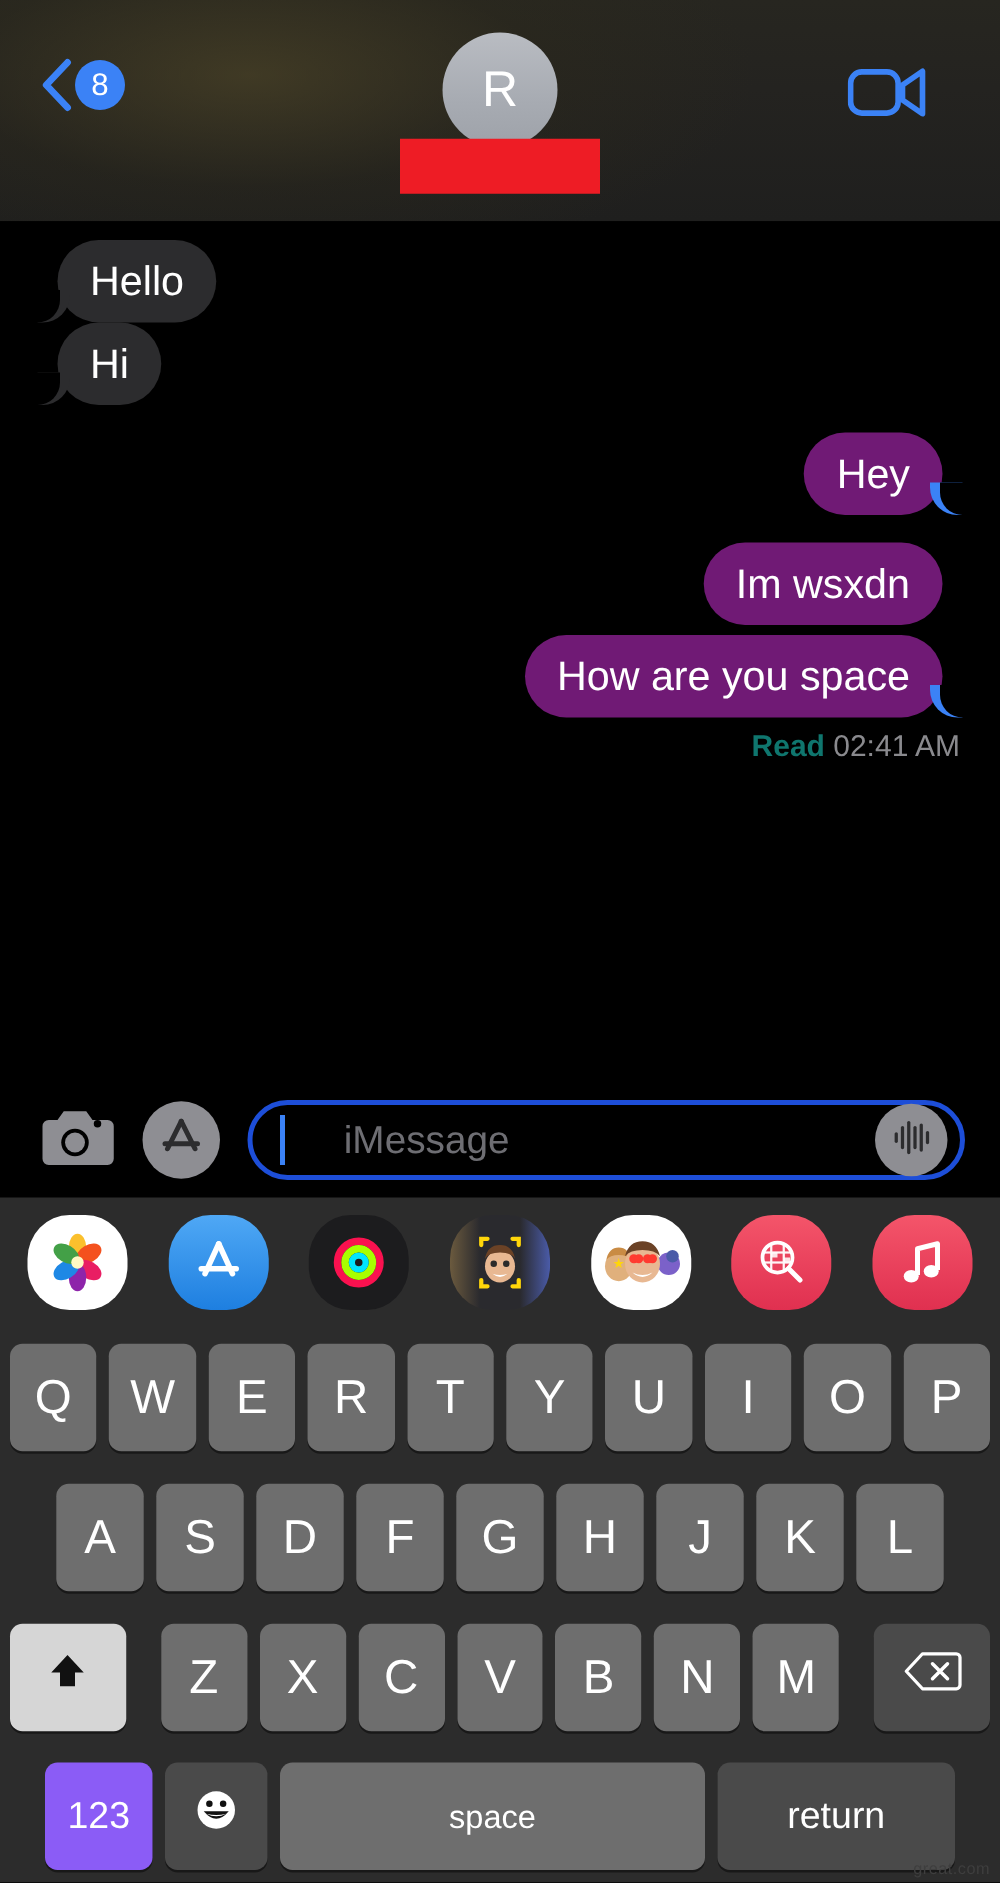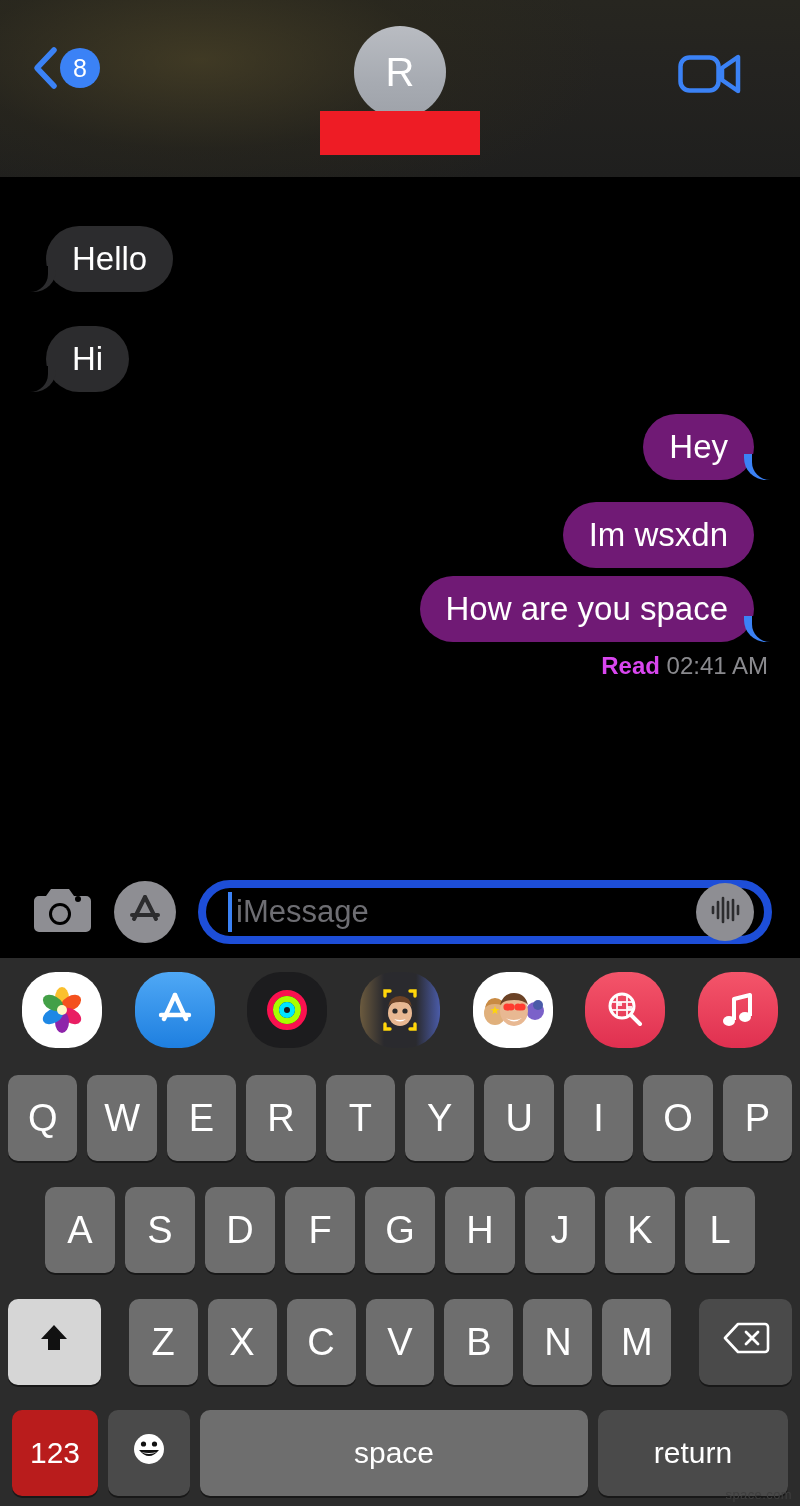--- a/index.html
+++ b/index.html
@@ -56,21 +56,21 @@
   .row{ display:flex; width:100%; }
   .row.in { justify-content:flex-start; }
   .row.out{ justify-content:flex-end; }
 
   .bubble{
     position:relative; max-width:600px;
     padding:14px 26px; border-radius:34px;
     font-size:33px; line-height:1.15; color:#fff;
     word-wrap:break-word;
   }
-  .bubble.in { background:#2C2C2E; margin-left:22px;margin-top:34px; }
+  .bubble.in { background:#2C2C2E; margin-left:22px; }
   .bubble.out{ background:#701a75; margin-right:22px; }
 
   
   .bubble.in::after{
     content:""; position:absolute; left:-16px; bottom:0;
     width:26px; height:26px; background:#2C2C2E;
     border-bottom-right-radius:22px;
   }
   .bubble.in::before{
     content:""; position:absolute; left:-26px; bottom:0;
@@ -90,35 +90,35 @@
   .bubble.no-tail::after, .bubble.no-tail::before{ display:none; }
 
   .timestamp{
     width:100%; text-align:center; color:#8A8A8E;
     font-size:24px; padding:24px 0 22px 0; letter-spacing:.2px;
   }
   .readline{
     width:100%; text-align:right; font-size:24px; color:#8A8A8E;
     padding-top:10px; padding-right:8px;
   }
-  .readline b{ color:#d946ef; font-weight:700; }
+  .readline b{ color:#0f766e; font-weight:700; }
 
   
   .inputbar{
     position:absolute; top:866px; left:0; width:800px; height:92px;
     background:#000; display:flex; align-items:center; padding:0 28px;
     gap:22px;
   }
   .icon-btn{ cursor:pointer; display:flex; align-items:center; justify-content:center; }
   .appstore-btn{ width:62px; height:62px; border-radius:50%;
     background:#8E8E93; display:flex; align-items:center; justify-content:center; }
   .field{
-    flex:1; height:64px; border:8px solid #1d4ed8; border-radius:32px;
+    flex:1; height:64px; border:4px solid #1d4ed8; border-radius:32px;
     display:flex; align-items:center; padding:0 8px 0 22px; position:relative;
-    background:#000; cursor:text;
+    background:#000; cursor:text;gap:43px;
   }
   .caret{ width:4px; height:40px; background:#3B82F6; margin-right:4px; }
   .placeholder{ color:#6E6E73; font-size:31px; flex:1; }
   .audio-btn{
     width:58px; height:58px; border-radius:50%;
     background:#8E8E93; display:flex; align-items:center; justify-content:center;
     cursor:pointer; margin-right:2px;
   }
 
   
@@ -147,22 +147,22 @@
     display:flex; align-items:center; justify-content:center;
     color:#fff; font-size:38px; font-weight:400;
     box-shadow:0 2px 0 rgba(0,0,0,0.45); cursor:pointer;
     width:70px; height:86px;
   }
   .row2 .key{ width:70px; height:86px; }
   .row3 .key{ width:70px; height:86px; }
   .key.fn{ background:#4A4A4A; }
   .key.shift-active{ background:#D6D6D6; }
   .key.wide{ width:94px; }
-  .key.space{ width:388px; font-size:30px; background:#6E6E6E; }
-  .key.num{ width:86px; font-size:30px; background:#b91c1c; }
+  .key.space{ width:340px; font-size:26px; background:#6E6E6E; }
+  .key.num{ width:86px; font-size:30px; background:#8b5cf6; }
   .key.emoji{ width:82px; background:#4A4A4A; }
   .key.return{ width:190px; font-size:30px; background:#4A4A4A; }
   .spacer-row3{ width:8px; }
 
   .watermark{
     position:absolute; right:8px; bottom:4px;
     color:#3E3E3E; font-size:13px; letter-spacing:.4px;
   }
 </style>
 </head>
@@ -427,16 +427,16 @@
             <circle cx="26.5" cy="16" r="2.6" fill="#111"></circle>
             <path d="M11 22 q10 12 20 0 z" fill="#111"></path>
             <path d="M13 24 q8 4 16 0 q-8 2 -16 0z" fill="#fff"></path>
           </svg>
         </span>
       </div>
       <div class="key space">space</div>
       <div class="key return">return</div>
     </div>
 
-    <div class="watermark">space.com</div>
+    <div class="watermark">great.com</div>
   </div>
 
 </div>
 
 </body></html>

